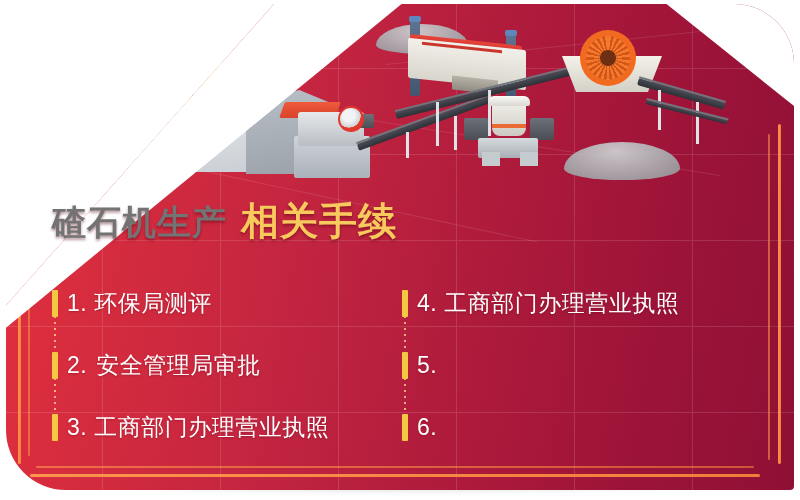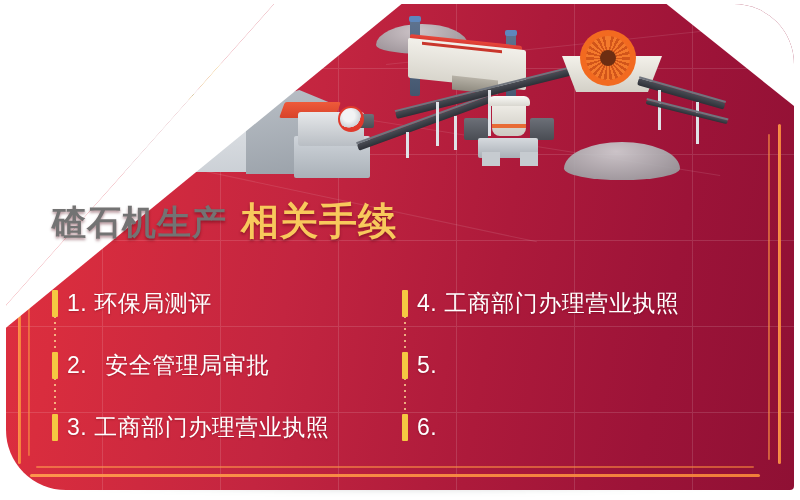--- a/index.html
+++ b/index.html
@@ -271,21 +271,21 @@
 
       <div class="item">
         <span class="bar"></span>
         <span class="txt">1.</span>
         <span class="txt" style="margin-left:7px">环保局测评</span>
       </div>
 
       <div class="item">
         <span class="bar"></span>
         <span class="txt">2.</span>
-        <span class="txt" style="margin-left:18px">安全管理局审批</span>
+        <span class="txt" style="margin-left:9px">安全管理局审批</span>
       </div>
 
       <div class="item">
         <span class="bar"></span>
         <span class="txt">3.</span>
         <span class="txt" style="margin-left:7px">工商部门办理营业执照</span>
       </div>
     </div>
 
     <div class="colwrap">

